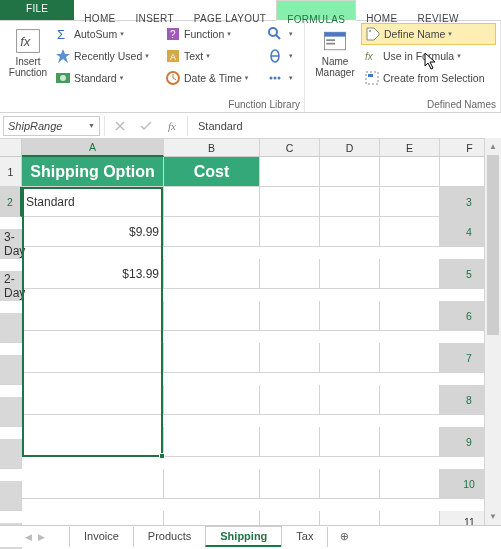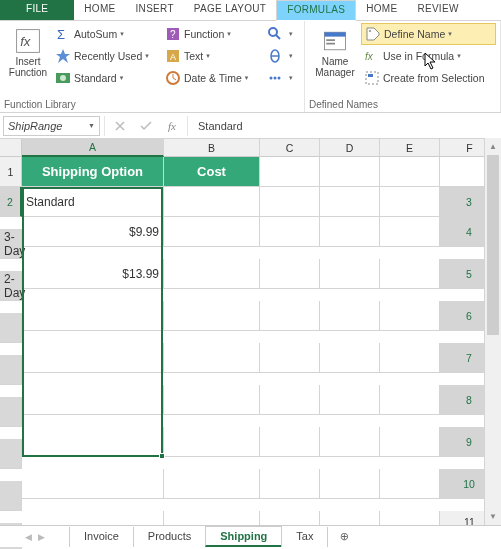--- a/index.html
+++ b/index.html
@@ -1,28 +1,28 @@
 <!DOCTYPE html>
 <html><head>
 <meta charset="utf-8">
 <style>
 * { margin: 0; padding: 0; box-sizing: border-box; font-family: 'Segoe UI', Tahoma, Arial, sans-serif; }
 body { background: #fff; width: 501px; height: 549px; overflow: hidden; font-size: 11px; }
 
 
 .ribbon-tabs { display: flex; height: 21px; background: #fff; border-bottom: 1px solid #d4d4d4; }
-.ribbon-tab { padding: 3px 10px 2px; font-size: 10px; color: #444; cursor: pointer; letter-spacing: 0.3px; }
+.ribbon-tab { padding: 13px 10px 2px; font-size: 10px; color: #444; cursor: pointer; letter-spacing: 0.3px; }
 .ribbon-tab.file { background: #217346; color: #fff; padding: 3px 26px 2px; }
-.ribbon-tab.active { color: #217346; border: 1px solid #d4d4d4; border-bottom: 1px solid #fff; margin-bottom: -1px; background: #7dd3fc; }
+.ribbon-tab.active { color: #217346; border: 1px solid #d4d4d4; border-bottom: 1px solid #fff; margin-bottom: -1px; background: #86efac; }
 
 
 .ribbon { display: flex; height: 92px; background: #fff; border-bottom: 1px solid #d4d4d4; }
 .ribbon-group { display: flex; flex-direction: column; border-right: 1px solid #e5e5e5; padding: 2px 4px 0; }
 .ribbon-group-body { flex: 1; display: flex; }
-.ribbon-group-label { text-align: left; font-size: 10px; color: #666; padding: 1px 0 2px; }
+.ribbon-group-label { text-align: right; font-size: 10px; color: #666; padding: 1px 0 2px; }
 
 .big-btn { display: flex; flex-direction: column; align-items: center; width: 48px; padding: 2px 2px 0; cursor: pointer; }
 .big-btn svg { width: 28px; height: 28px; margin-top: 2px; }
 .big-btn-label { font-size: 10px; color: #444; text-align: center; line-height: 11px; margin-top: 1px; }
 
 .btn-col { display: flex; flex-direction: column; justify-content: flex-start; }
 .small-btn { display: flex; align-items: center; height: 22px; padding: 0 3px; cursor: pointer; font-size: 10.5px; color: #444; white-space: nowrap; }
 .small-btn.highlight { background: #fdeeb3; border: 1px solid #e5c960; }
 .small-btn svg, .small-btn .ico { width: 16px; height: 16px; margin-right: 3px; flex-shrink: 0; }
 .small-btn .dd { margin-left: 3px; font-size: 7px; color: #666; }
@@ -40,21 +40,21 @@
 .grid { display: grid; grid-template-columns: 22px 142px 96px 60px 60px 60px 60px; }
 .corner { background: #f0f0f0; border-right: 1px solid #ccc; border-bottom: 1px solid #ccc; height: 18px; }
 .colhdr { background: #f0f0f0; border-right: 1px solid #d4d4d4; border-bottom: 1px solid #ccc; height: 18px; display: flex; align-items: center; justify-content: center; font-size: 10.5px; color: #333; }
 .colhdr.sel { background: #d5d5d5; color: #217346; border-bottom: 2px solid #217346; }
 .rowhdr { background: #f0f0f0; border-right: 1px solid #ccc; border-bottom: 1px solid #d4d4d4; display: flex; align-items: center; justify-content: center; font-size: 10.5px; color: #333; }
 .rowhdr.sel { background: #d5d5d5; color: #217346; border-right: 2px solid #217346; }
 .cell { border-right: 1px solid #d4d4d4; border-bottom: 1px solid #d4d4d4; padding: 0 4px; display: flex; align-items: center; font-size: 12px; color: #333; background: #fff; }
 .cell.r1 { height: 30px; }
 .cell.rn { height: 30px; }
 .cell.r11 { height: 22px; }
-.cell.hdr { background: #35a879; color: #fff; font-weight: bold; justify-content: center; font-size: 13px; }
+.cell.hdr { background: #35a879; color: #fff; font-weight: bold; justify-content: center; font-size: 16px; }
 .cell.sel { background: #d8d8d8; margin-top: 12px; }
 .cell.active { background: #fff; }
 .cell.right { justify-content: flex-end; }
 
 .sel-border { position: absolute; border: 2px solid #217346; pointer-events: none; }
 .sel-border.range { left: 22px; top: 48px; width: 141px; height: 270px; }
 .sel-handle { position: absolute; width: 6px; height: 6px; background: #217346; border: 1px solid #fff; left: 159px; top: 314px; }
 
 
 .sheet-bar { position: absolute; bottom: 2px; left: 0; right: 0; height: 22px; display: flex; align-items: center; background: #fff; border-top: 1px solid #ccc; }

